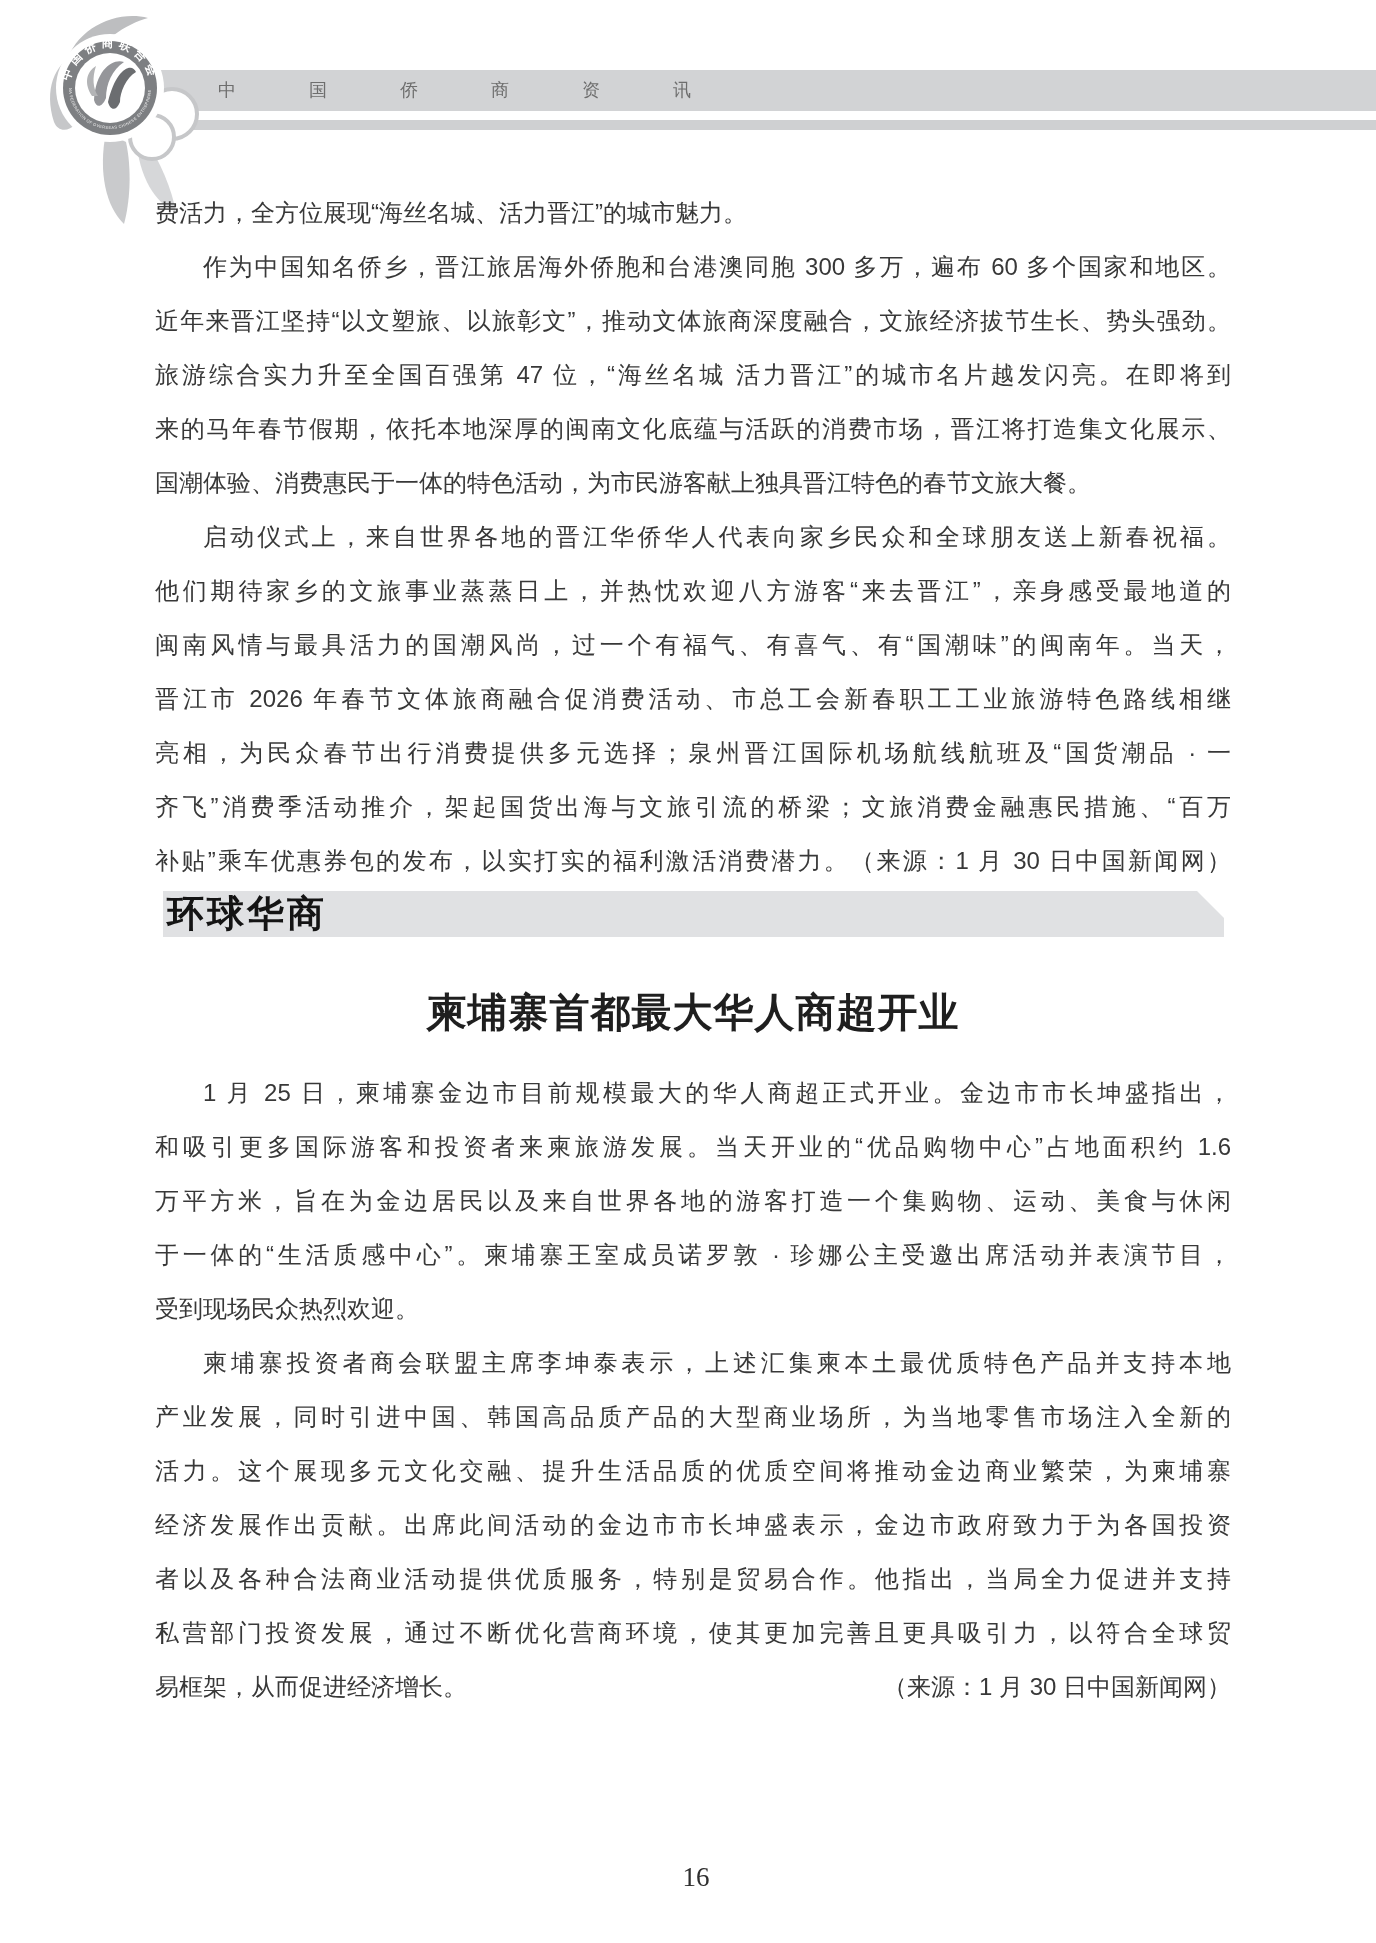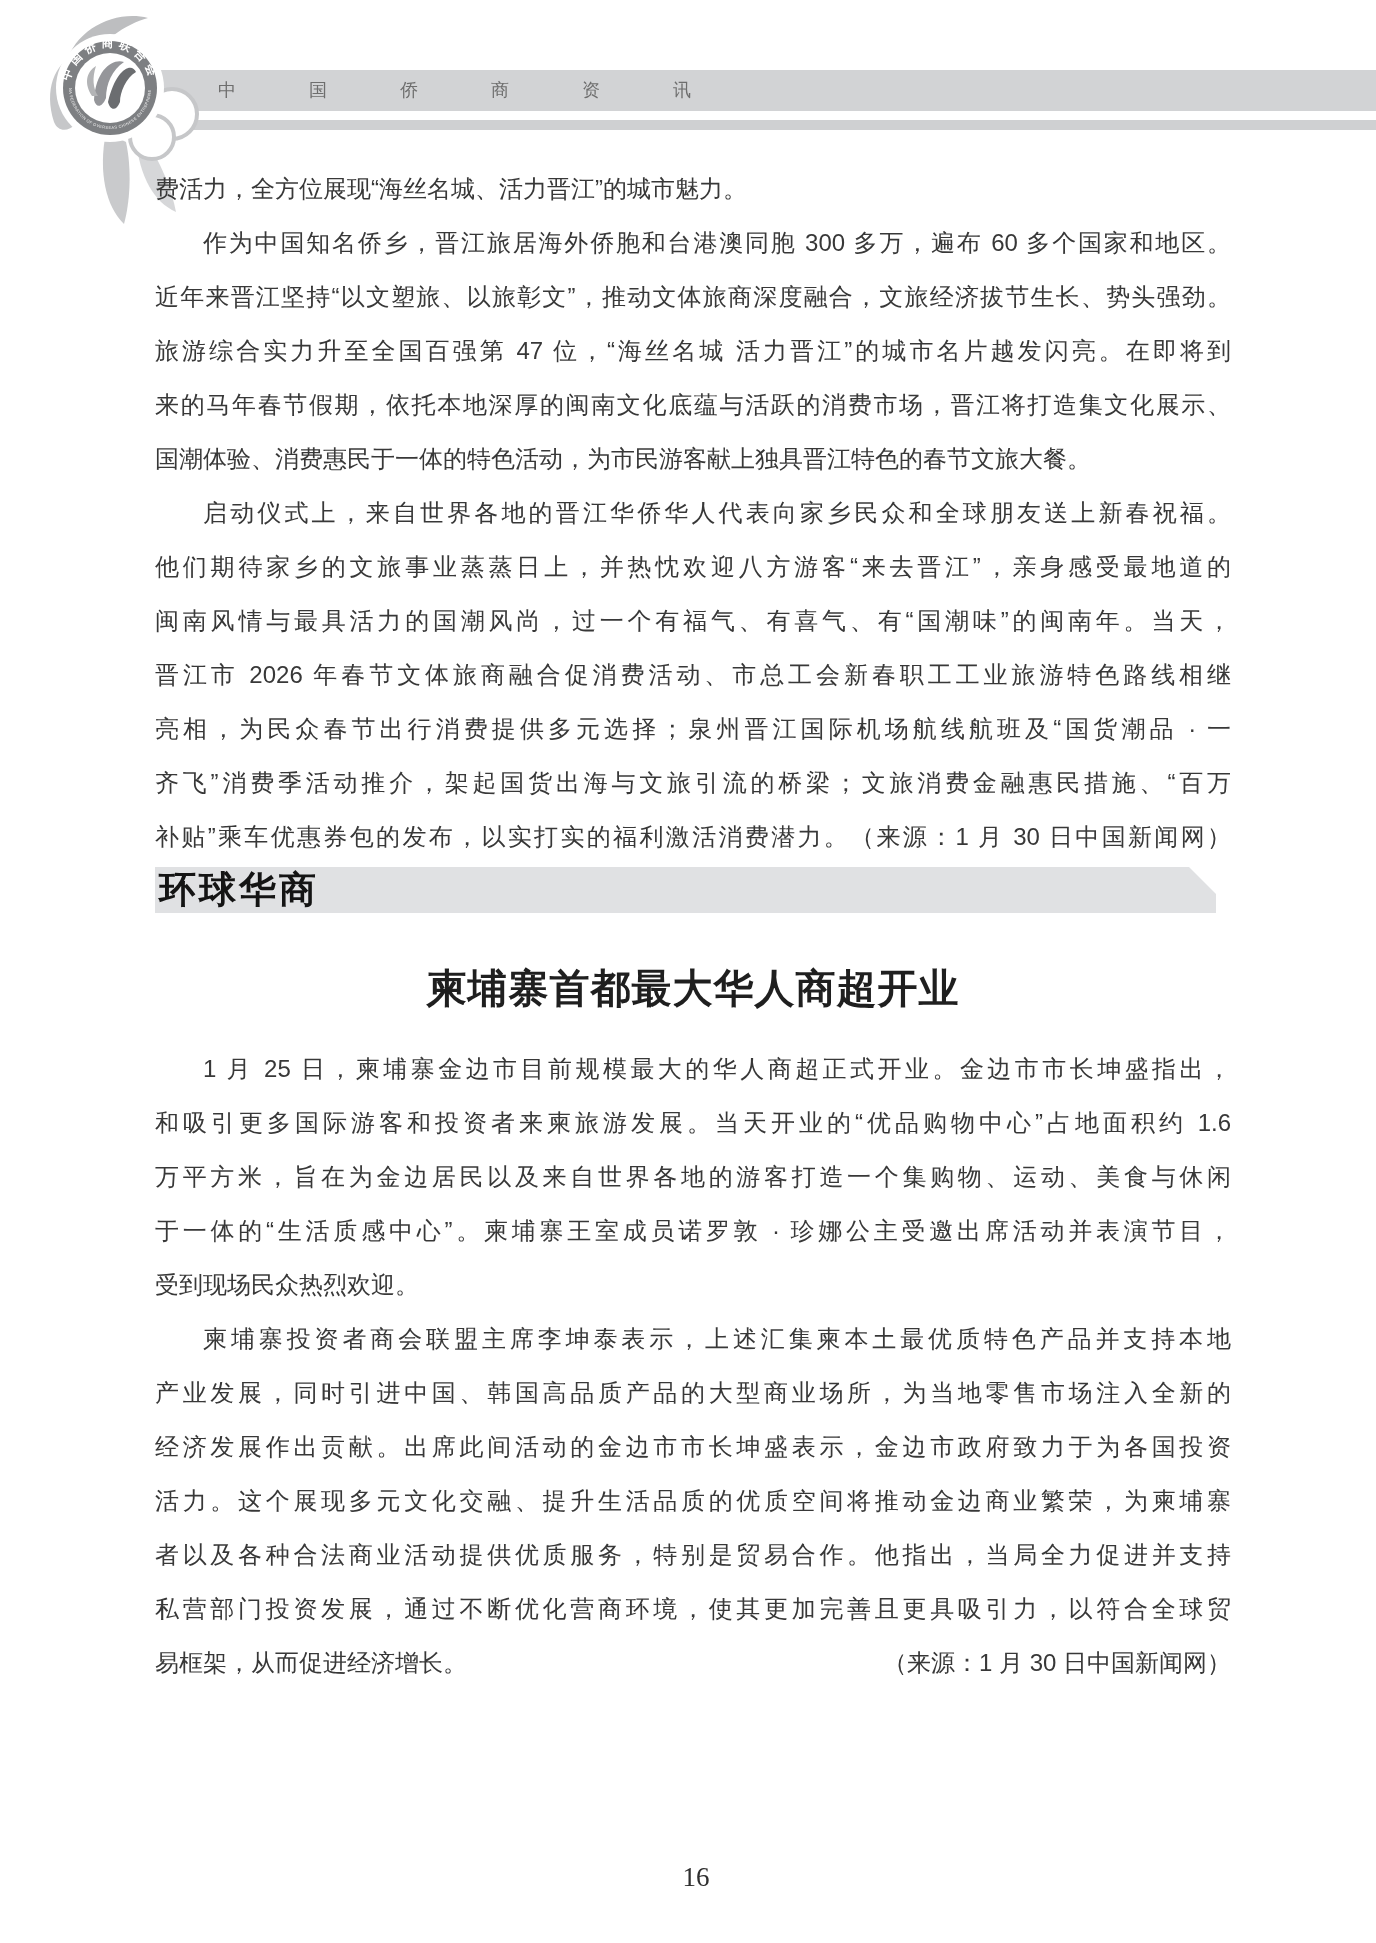--- a/index.html
+++ b/index.html
@@ -21,33 +21,34 @@
     font-size:18px;color:#6e6e6e;letter-spacing:34px;
     white-space:nowrap;
   }
   .bar-thin{
     position:absolute;top:120px;left:186px;right:0;height:10px;
     background:#cfd0d2;
   }
   .logo-svg{position:absolute;left:36px;top:2px;width:190px;height:228px;}
   
   .content{
-    position:absolute;left:155px;top:162px;width:1076px;
+    position:absolute;left:155px;top:186px;width:1076px;
   }
   .line{
     height:54px;line-height:54px;font-size:24px;
     text-align:justify;text-justify:inter-ideograph;
     overflow:hidden;
   }
   .line.j{text-align-last:justify;}
   .line.ind{text-indent:2em;}
   
   .section-bar{
     margin-top:3px;width:1061px;height:46px;background:#e0e1e3;
     clip-path:polygon(0 0, calc(100% - 27px) 0, 100% 27px, 100% 100%, 0 100%);
+    margin-left:8px;
   }
   .section-bar h2{
     margin:0;font-family:"Liberation Serif","DejaVu Serif",serif;
     font-weight:700;font-size:37px;line-height:46px;
     padding-left:4px;letter-spacing:3px;color:#141414;
   }
   
   .article-title{
     margin-top:53px;font-size:40px;font-weight:700;line-height:44px;
     text-align:center;letter-spacing:1px;color:#1f1f1f;
@@ -128,22 +129,22 @@
     <div class="article-title">柬埔寨首都最大华人商超开业</div>
 
     <div id="article2-body" class="body2">
         <div class="line j ind">1 月 25 日，柬埔寨金边市目前规模最大的华人商超正式开业。金边市市长坤盛指出，</div>
         <div class="line j">和吸引更多国际游客和投资者来柬旅游发展。当天开业的“优品购物中心”占地面积约 1.6</div>
         <div class="line j">万平方米，旨在为金边居民以及来自世界各地的游客打造一个集购物、运动、美食与休闲</div>
         <div class="line j">于一体的“生活质感中心”。柬埔寨王室成员诺罗敦 · 珍娜公主受邀出席活动并表演节目，</div>
         <div class="line">受到现场民众热烈欢迎。</div>
         <div class="line j ind">柬埔寨投资者商会联盟主席李坤泰表示，上述汇集柬本土最优质特色产品并支持本地</div>
         <div class="line j">产业发展，同时引进中国、韩国高品质产品的大型商业场所，为当地零售市场注入全新的</div>
+        <div class="line j">活力。这个展现多元文化交融、提升生活品质的优质空间将推动金边商业繁荣，为柬埔寨</div>
         <div class="line j">经济发展作出贡献。出席此间活动的金边市市长坤盛表示，金边市政府致力于为各国投资</div>
-        <div class="line j">活力。这个展现多元文化交融、提升生活品质的优质空间将推动金边商业繁荣，为柬埔寨</div>
         <div class="line j">者以及各种合法商业活动提供优质服务，特别是贸易合作。他指出，当局全力促进并支持</div>
         <div class="line j">私营部门投资发展，通过不断优化营商环境，使其更加完善且更具吸引力，以符合全球贸</div>
       </div>
 
     <div class="source-line">
       <span>易框架，从而促进经济增长。</span>
       <span>（来源：1 月 30 日中国新闻网）</span>
     </div>
 
   </div>

